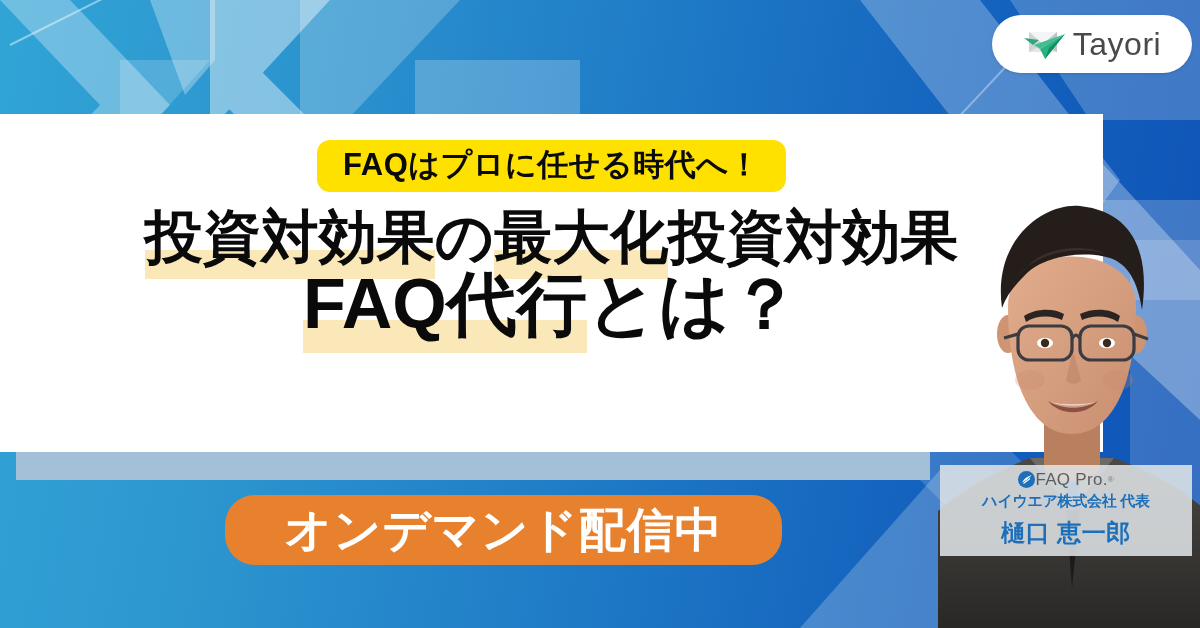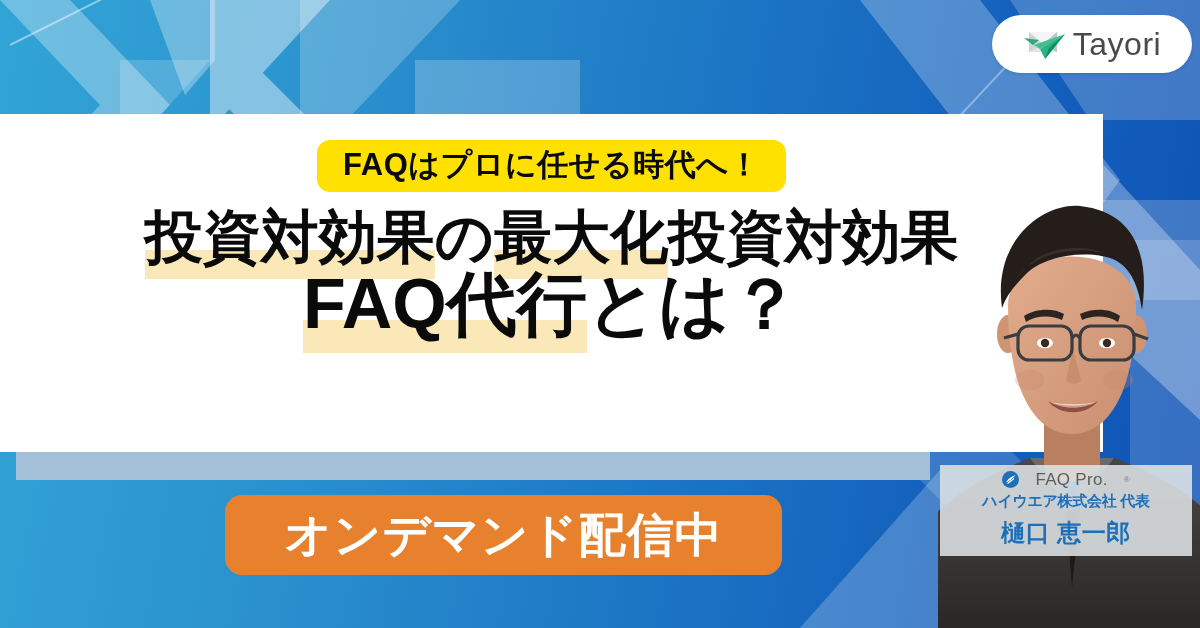--- a/index.html
+++ b/index.html
@@ -66,41 +66,41 @@
   .hl-line.l2{font-size:70px;margin-top:0;}
   .hl{
     background-image:linear-gradient(to top,#fae8b8 0,#fae8b8 38%,transparent 38%,transparent 100%);
     background-repeat:no-repeat;
     padding-bottom:10px;
   }
 
   
   .cta{
     position:absolute;left:225px;top:495px;
-    width:557px;height:80px;border-radius:17px;
+    width:557px;height:70px;border-radius:30px;
     background:#e8812e;
     display:flex;align-items:center;justify-content:center;
     color:#ffffff;font-size:47px;font-weight:700;letter-spacing:1px;
     white-space:nowrap;
   }
 
   
   .speaker{
     position:absolute;right:0;top:0;width:268px;height:628px;overflow:hidden;
   }
   .speaker-photo{position:absolute;right:-6px;bottom:0;width:268px;height:470px;}
 
   
   .nameplate{
     position:absolute;left:8px;right:8px;bottom:72px;
     background:rgba(222,226,229,.88);
     padding:6px 4px 8px 4px;text-align:center;
   }
   .np-logo{
-    display:flex;align-items:center;justify-content:center;gap:16px;
+    display:flex;align-items:center;justify-content:center;gap:0;
     line-height:1;margin-bottom:4px;
   }
   .np-logo-mark{width:17px;height:17px;flex:0 0 auto;}
   .np-logo-text{font-size:17px;color:#5d5d5d;font-weight:400;letter-spacing:.3px;}
   .np-reg{font-size:8px;color:#7a7a7a;vertical-align:super;}
   .np-company{
     font-size:15px;font-weight:700;color:#1d6fba;line-height:1.2;
     letter-spacing:-.3px;white-space:nowrap;
   }
   .np-name{

